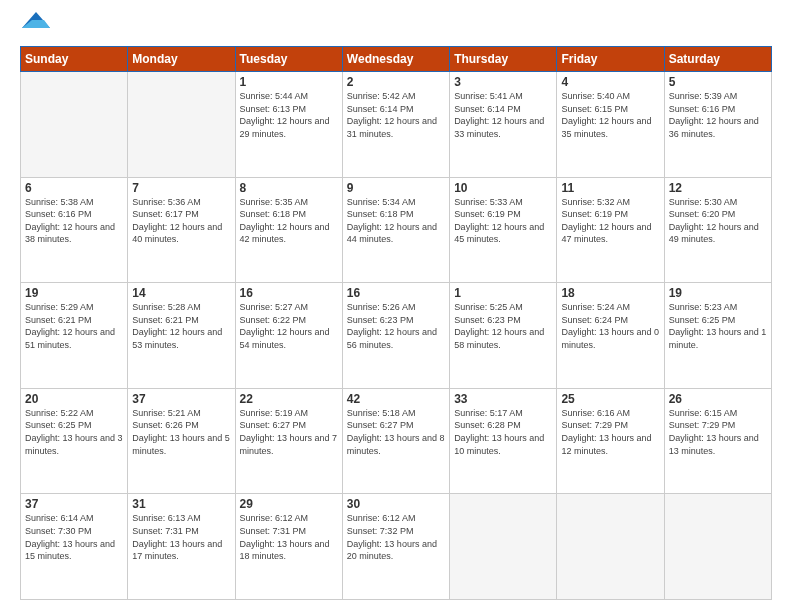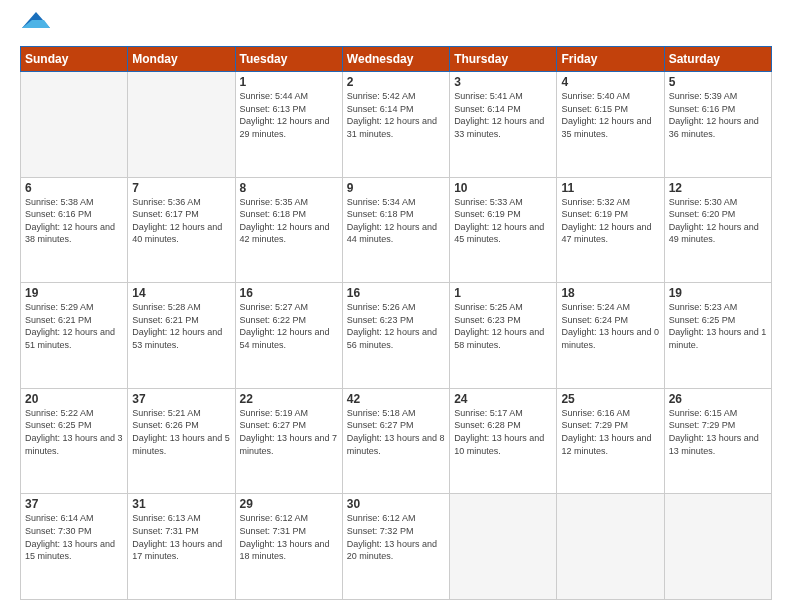--- a/index.html
+++ b/index.html
@@ -214,21 +214,21 @@
           </td>
           <td>
             <span class="day-number">22</span>
             <div class="day-info">Sunrise: 5:19 AM<br>Sunset: 6:27 PM<br>Daylight: 13 hours and 7 minutes.</div>
           </td>
           <td>
             <span class="day-number">42</span>
             <div class="day-info">Sunrise: 5:18 AM<br>Sunset: 6:27 PM<br>Daylight: 13 hours and 8 minutes.</div>
           </td>
           <td>
-            <span class="day-number">24</span>
+            <span class="day-number">33</span>
             <div class="day-info">Sunrise: 5:17 AM<br>Sunset: 6:28 PM<br>Daylight: 13 hours and 10 minutes.</div>
           </td>
           <td>
             <span class="day-number">25</span>
             <div class="day-info">Sunrise: 6:16 AM<br>Sunset: 7:29 PM<br>Daylight: 13 hours and 12 minutes.</div>
           </td>
           <td>
             <span class="day-number">26</span>
             <div class="day-info">Sunrise: 6:15 AM<br>Sunset: 7:29 PM<br>Daylight: 13 hours and 13 minutes.</div>
           </td>

